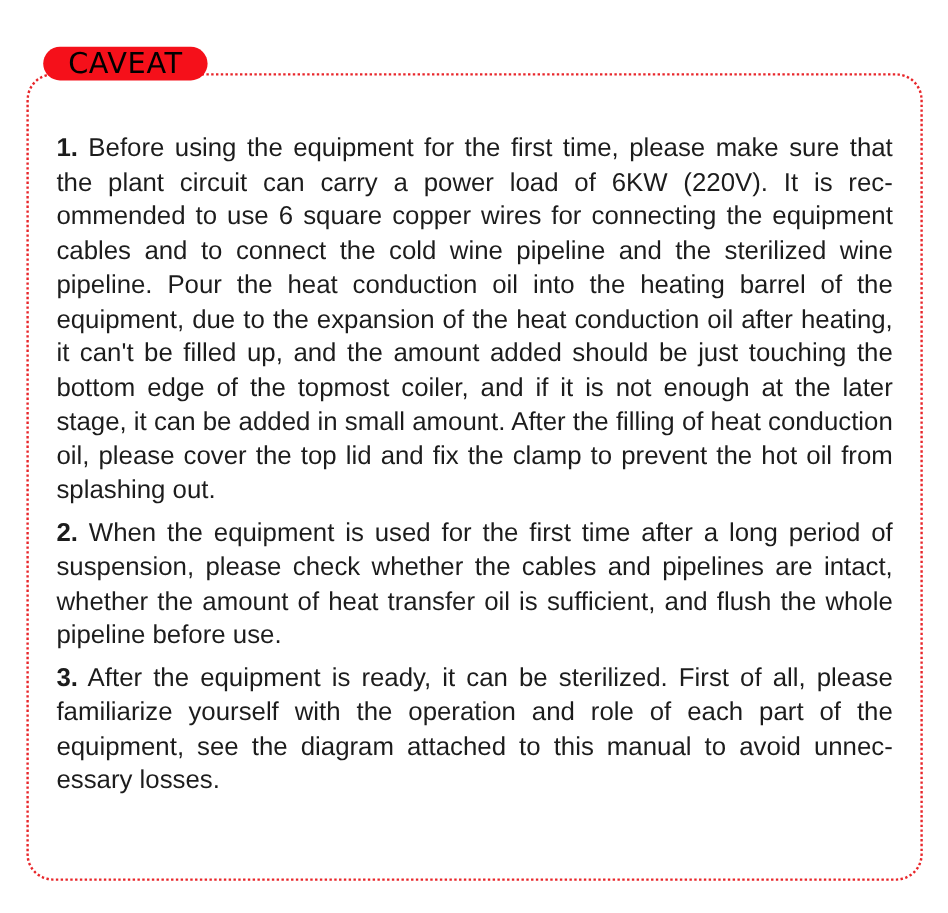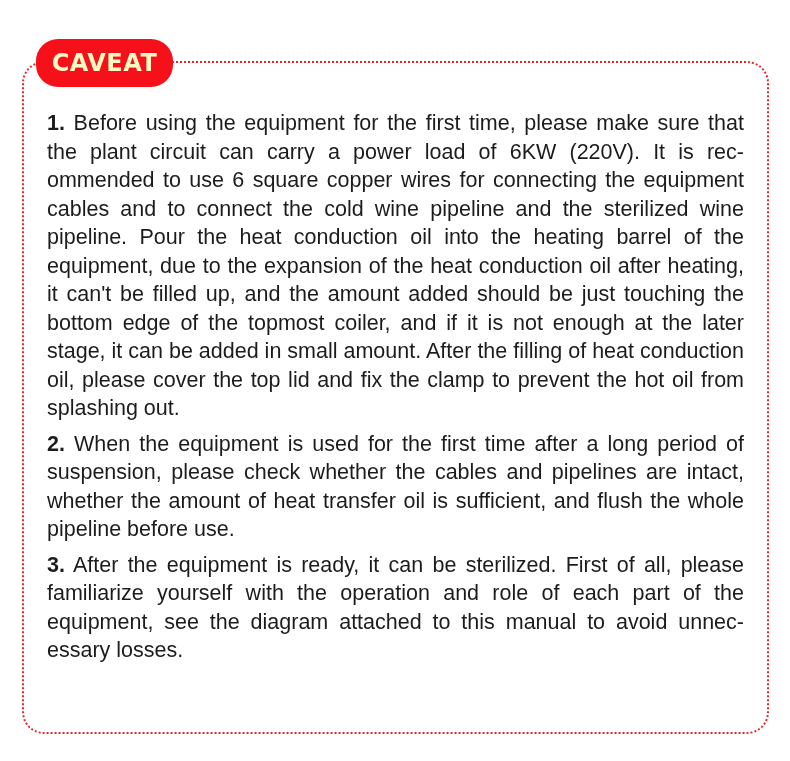--- a/index.html
+++ b/index.html
@@ -2,23 +2,23 @@
 <html><head>
   <meta charset="utf-8">
   <style>
     html, body { margin: 0; padding: 0; background: #ffffff; }
     body { width: 790px; height: 761px; position: relative; overflow: hidden; font-family: "Liberation Sans", sans-serif; }
     .frame {
       position: absolute; left: 22px; top: 61px; width: 747px; height: 673px;
       border: 2px dotted #e8262a; border-radius: 22px; box-sizing: border-box;
     }
     .badge {
-      position: absolute; left: 36px; top: 39px; width: 137px; height: 48px;
-      background: #f5101a; border-radius: 22px; color: #fef9c3;
-      font-family: "DejaVu Sans", sans-serif; font-weight: bold; font-size: 24px;
+      position: absolute; left: 36px; top: 39px; width: 137px; height: 28px;
+      background: #f5101a; border-radius: 22px; color: #000000;
+      font-family: "DejaVu Sans", sans-serif; font-weight: normal; font-size: 24px;
       display: flex; align-items: center; justify-content: center; letter-spacing: 0.5px;
     }
     .content {
       position: absolute; left: 47px; top: 109px; width: 697px;
       color: #1c1c1c; font-family: "Liberation Sans", sans-serif; font-size: 21.5px; line-height: 28.5px;
     }
     .para { margin: 0 0 7px 0; text-align: justify; hyphens: manual; }
     .num { font-weight: bold; position: relative; }
     .num::before {
       content: ""; position: absolute; left: -2px; bottom: -3px; width: 12px; height: 12px;

